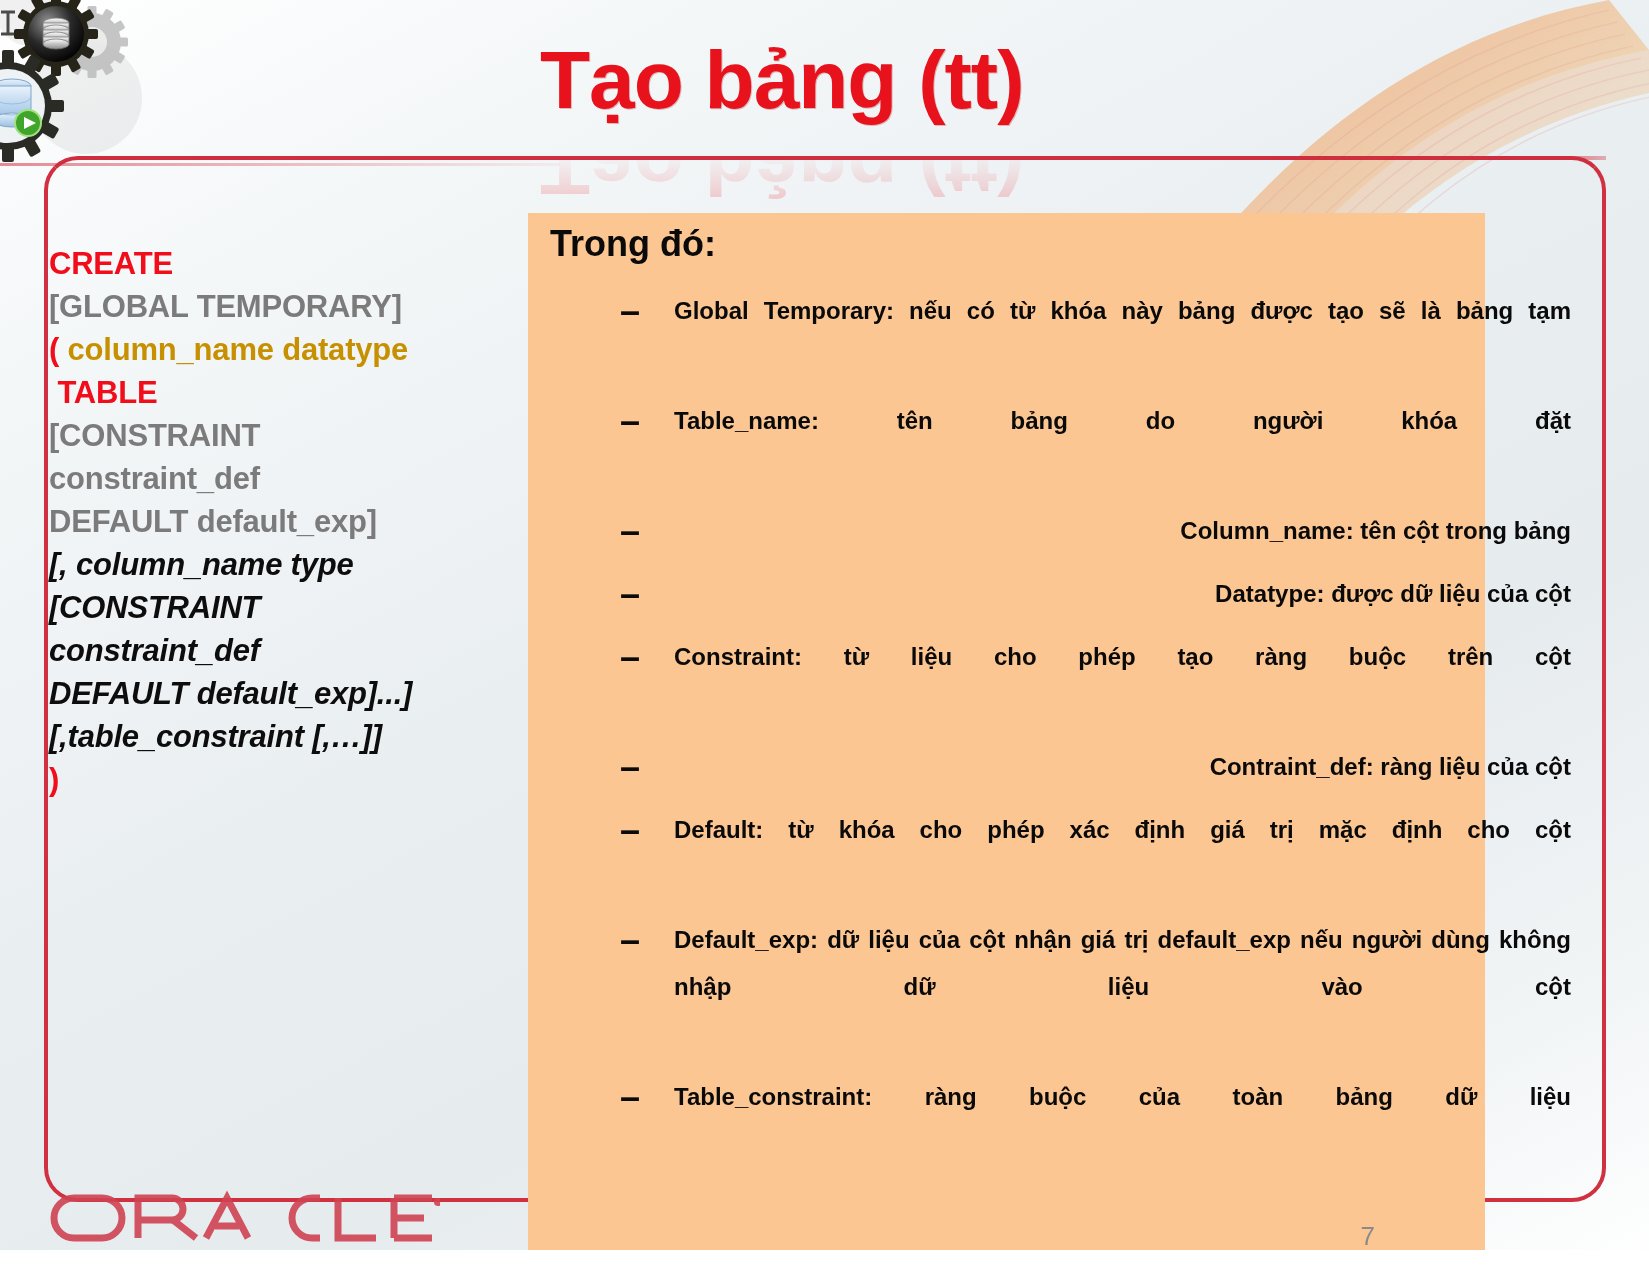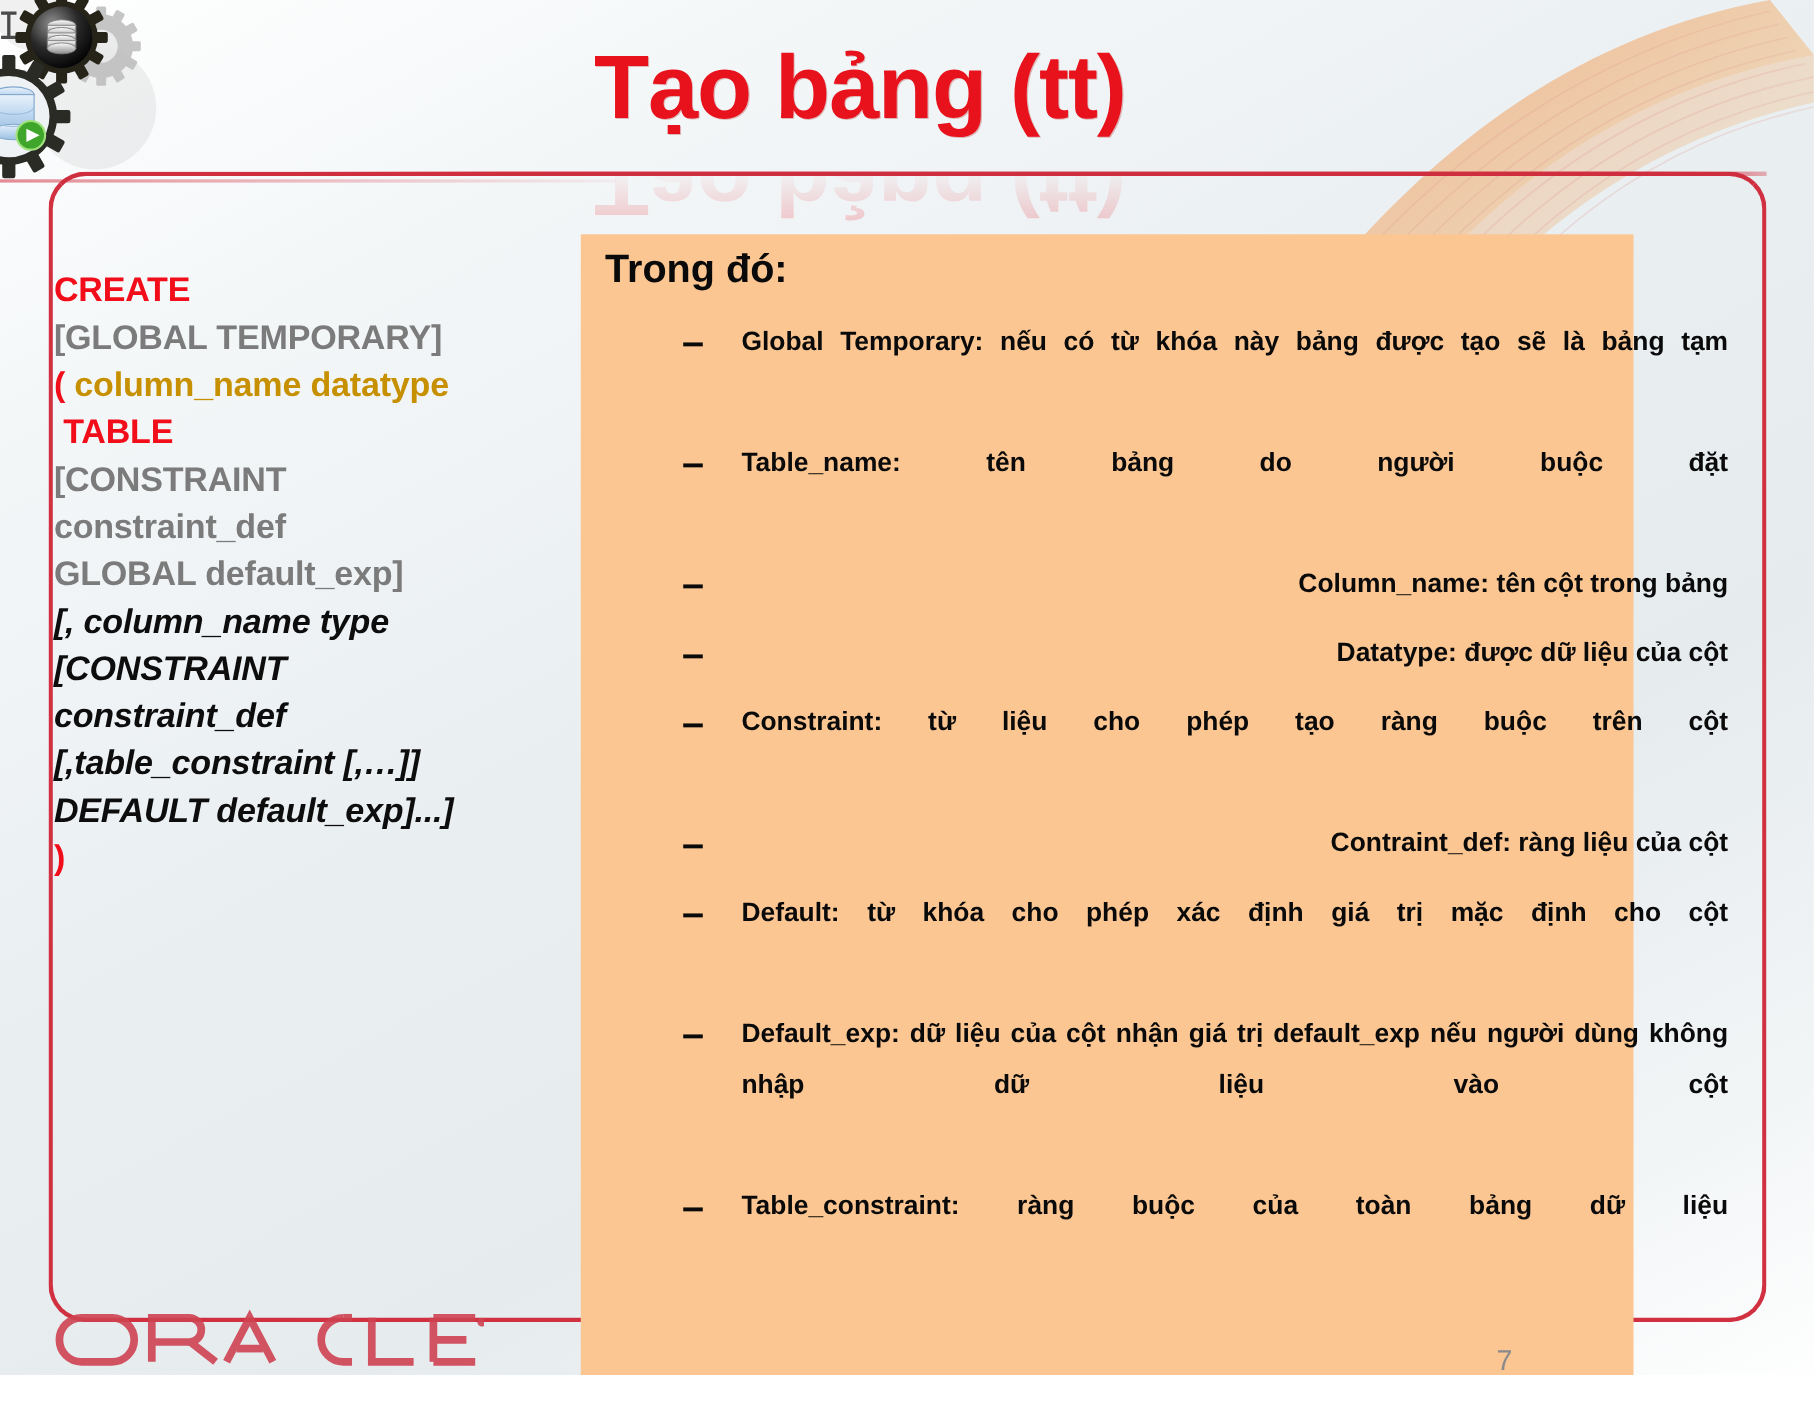--- a/index.html
+++ b/index.html
@@ -227,42 +227,42 @@
   <div id="toprule"></div>
   <div id="frame"></div>
 
   <div id="code">
     <div class="ln c-red">CREATE</div>
     <div class="ln c-gray">[GLOBAL TEMPORARY]</div>
     <div class="ln"><span class="c-red">( </span><span class="c-gold">column_name datatype</span></div>
     <div class="ln c-red"> TABLE</div>
     <div class="ln c-gray">[CONSTRAINT</div>
     <div class="ln c-gray">constraint_def</div>
-    <div class="ln c-gray">GLOBAL default_exp]</div>
+    <div class="ln c-gray">DEFAULT default_exp]</div>
     <div class="ln c-ital">[, column_name type</div>
     <div class="ln c-ital">[CONSTRAINT</div>
     <div class="ln c-ital">constraint_def</div>
+    <div class="ln c-ital">DEFAULT default_exp]...]</div>
     <div class="ln c-ital">[,table_constraint [,…]]</div>
-    <div class="ln c-ital">DEFAULT default_exp]...]</div>
     <div class="ln c-red">)</div>
   </div>
 
   <div id="panel">
     <div id="panel-title">Trong đó:</div>
 
     <div id="bullets">
 
       <div class="bullet">
         <span class="dash">–</span>
         <span class="btxt">Global Temporary: nếu có từ khóa này bảng được tạo sẽ là bảng tạm</span>
       </div>
 
       <div class="bullet">
         <span class="dash">–</span>
-        <span class="btxt">Table_name: tên bảng do người buộc đặt</span>
+        <span class="btxt">Table_name: tên bảng do người khóa đặt</span>
       </div>
 
       <div class="bullet nojust">
         <span class="dash">–</span>
         <span class="btxt">Column_name: tên cột trong bảng</span>
       </div>
 
       <div class="bullet nojust">
         <span class="dash">–</span>
         <span class="btxt">Datatype: được dữ liệu của cột</span>

